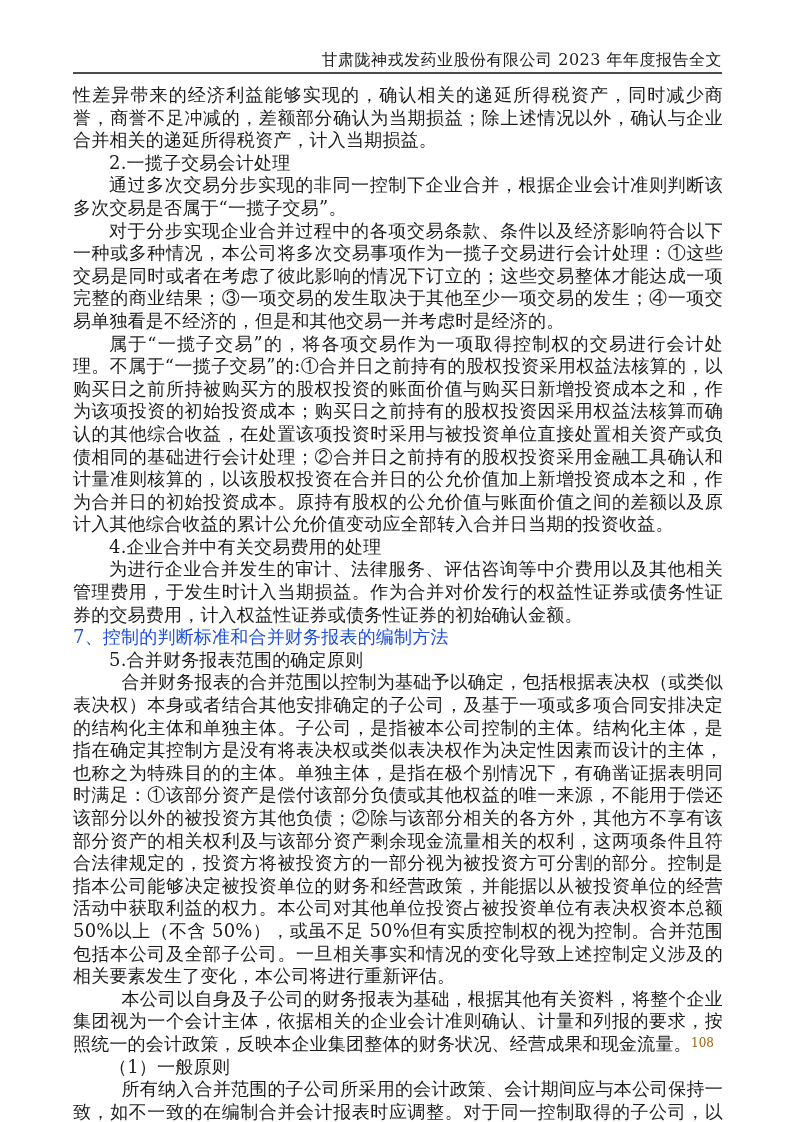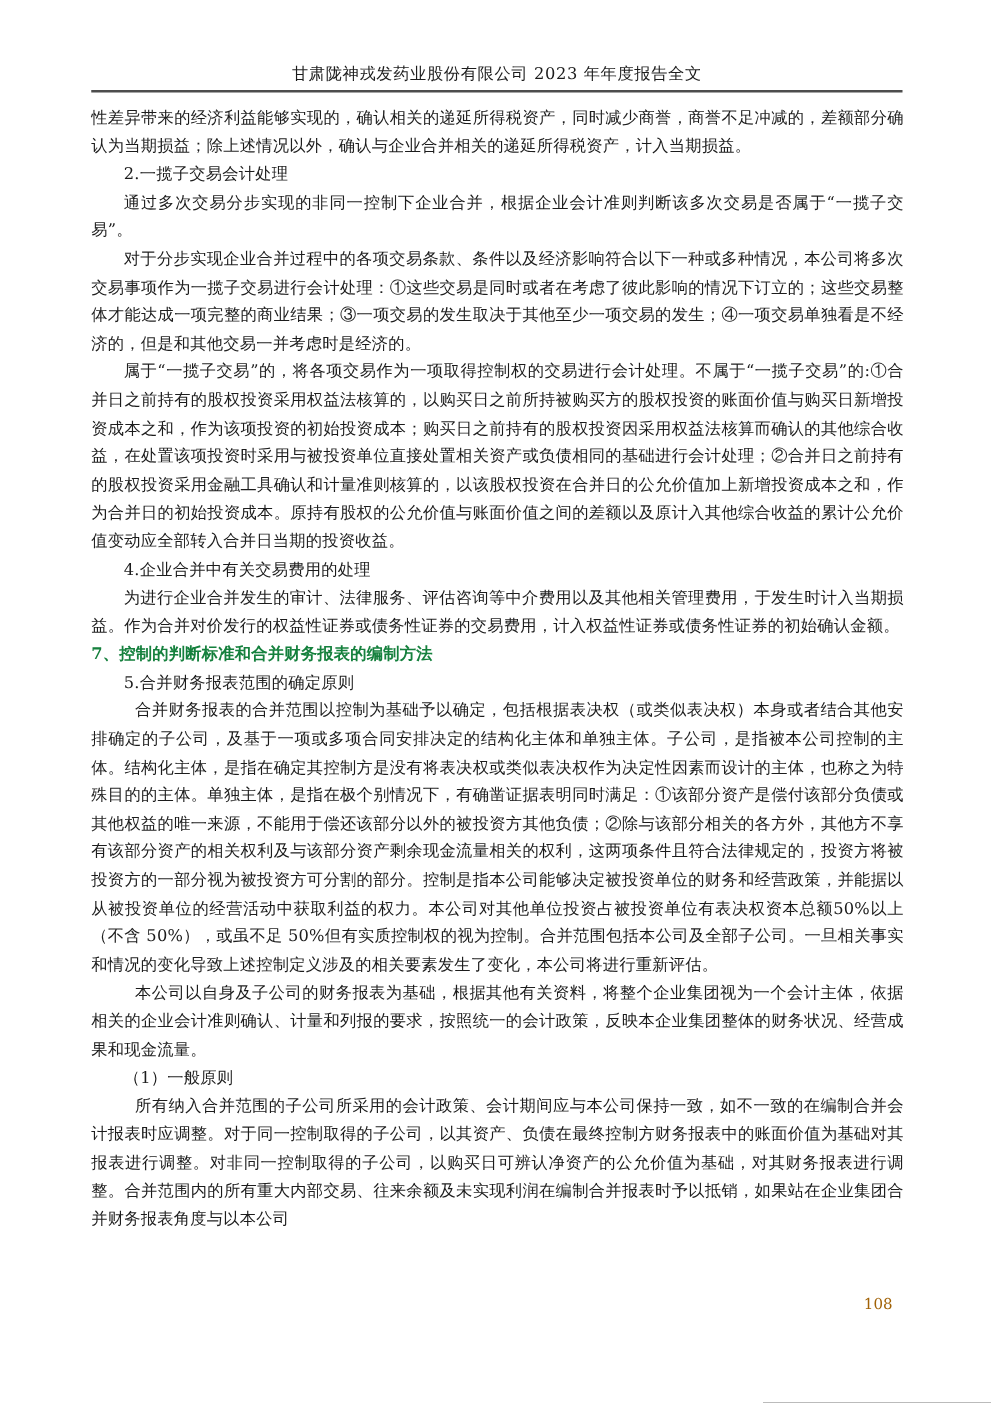--- a/index.html
+++ b/index.html
@@ -13,52 +13,52 @@
     color: #1c1c1c;
     overflow: hidden;
     box-sizing: border-box;
   }
   .header {
     position: absolute;
     top: 0; left: 73px; right: 71px;
   }
   .header-title {
     padding-top: 52px;
-    text-align: center;
-    font-size: 13px;
+    text-align: right;
+    font-size: 16px;
     letter-spacing: 0.5px;
     color: #1c1c1c;
     line-height: 15px;
   }
   .header-rule {
     margin-top: 5px;
     border-bottom: 2.5px solid #4d4d4d;
     height: 0;
   }
   .body {
     position: absolute;
     top: 84px;
     left: 73px;
     width: 650px;
   }
   .body p {
     margin: 0;
-    font-size: 13px;
+    font-size: 18px;
     line-height: 22.6px;
     text-align: justify;
     letter-spacing: 0.2px;
   }
   .ind0 { text-indent: 0; }
   .ind2 { text-indent: 2em; }
   .ind3 { text-indent: 2.7em; }
   .section-heading {
     margin: 15px 0 19px 0;
     font-size: 14px;
-    font-weight: bold;
-    color: #15803d;
+    font-weight: normal;
+    color: #1d4ed8;
     line-height: 20px;
     text-align: left;
     letter-spacing: 0.3px;
   }
   .footer {
     position: absolute;
     top: 1036px;
     right: 79px;
     font-size: 12px;
     color: #a16207;

